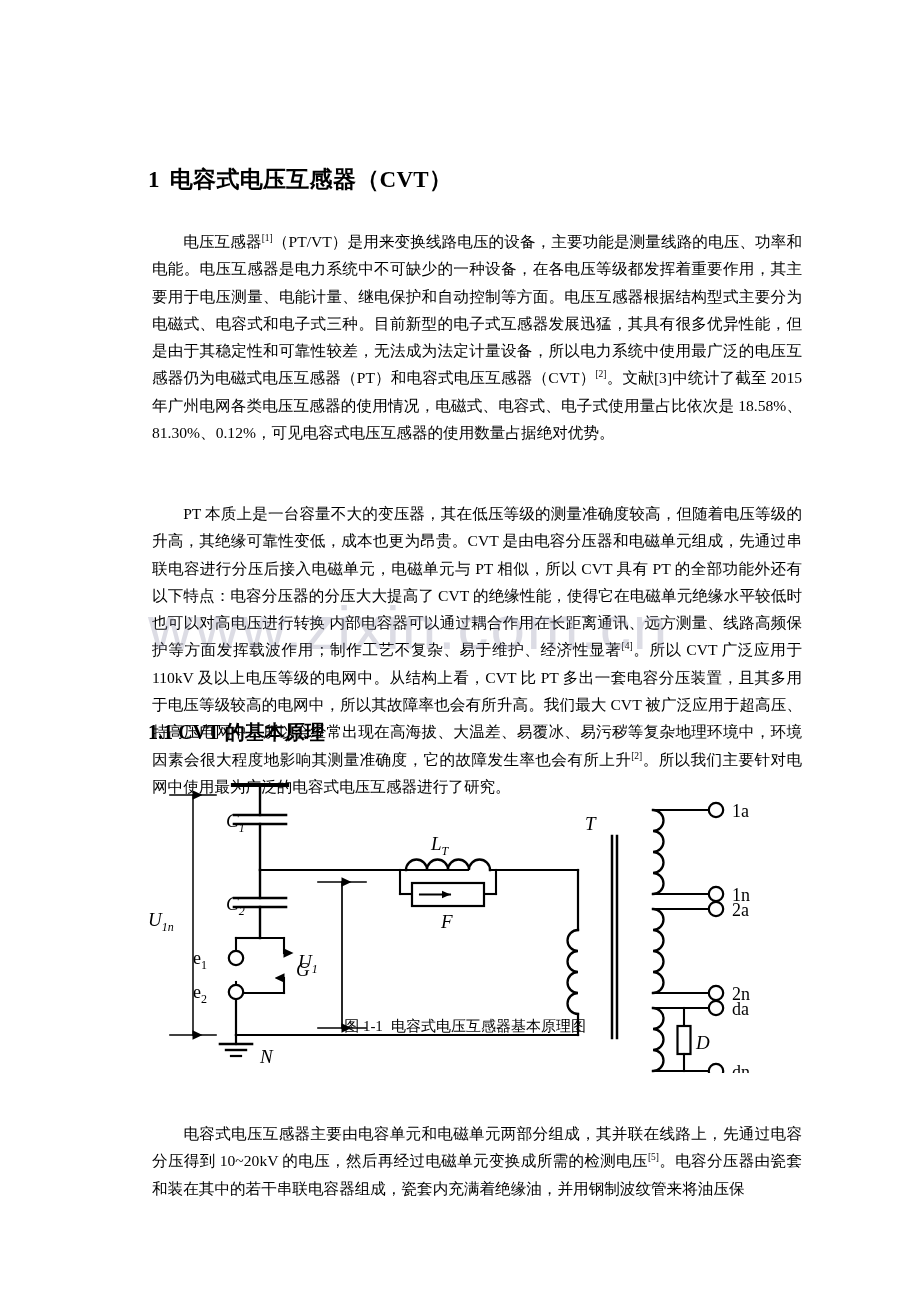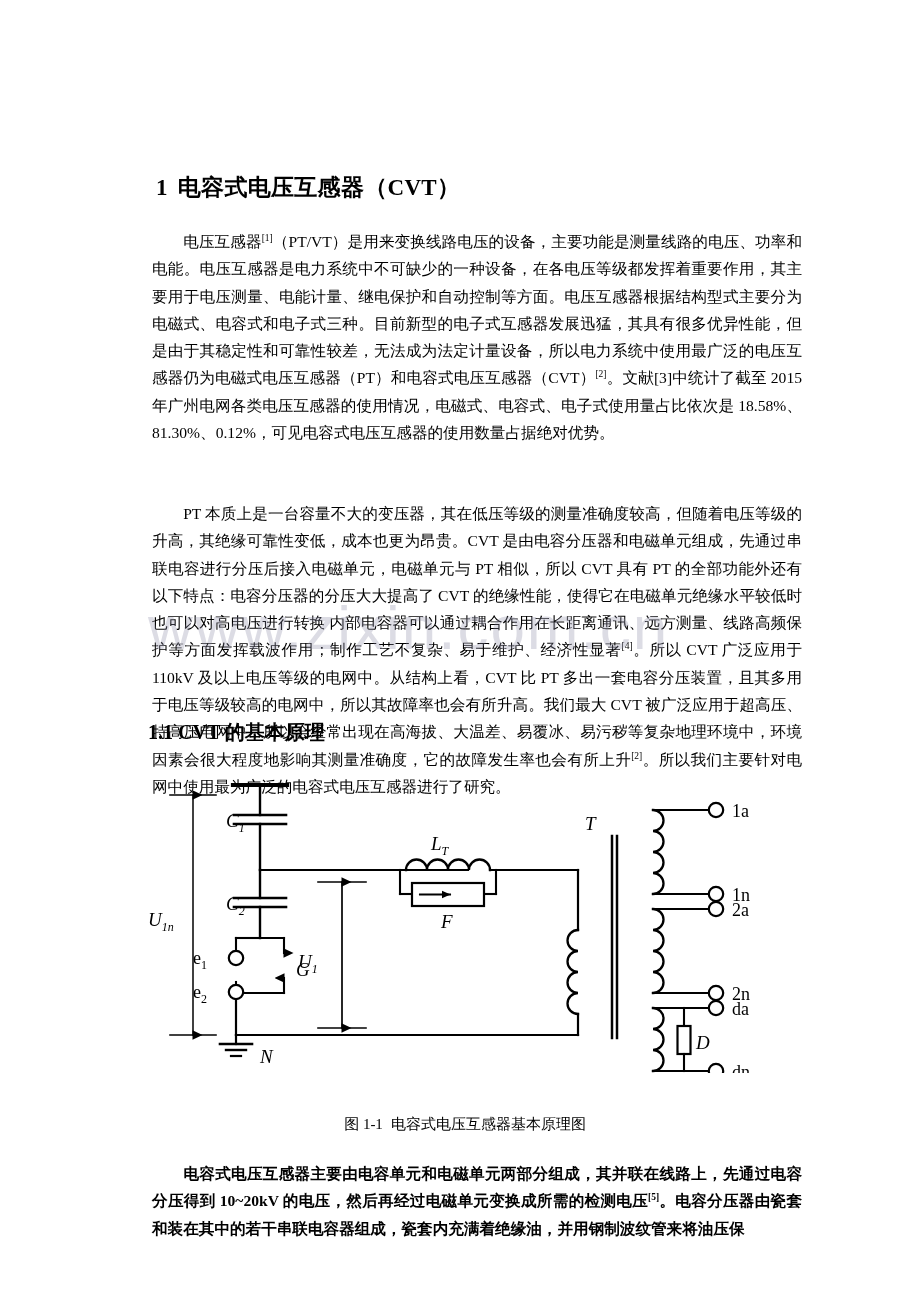--- a/index.html
+++ b/index.html
@@ -24,21 +24,21 @@
     position: absolute;
     left: 140px;
     top: 0;
     width: 650px;
   }
 
   
   h1.doc-h1 {
     font-size: 23px;
     font-weight: bold;
-    margin: 16px;
+    margin: 8px;
     padding: 0;
     line-height: 1.2;
     position: absolute;
     top: 158px;
     left: 0;
     letter-spacing: 0.3px;
   }
   h1.doc-h1 .numpart { margin-right: 10px; }
 
   h2.doc-h2 {
@@ -59,21 +59,21 @@
     left: 0;
     width: 650px;
     font-size: 15.6px;
     line-height: 27.3px;
     text-align: justify;
     text-justify: inter-ideograph;
     margin: 12px;
   }
   .para.p1 { top: 216px; }
   .para.p2 { top: 488px; }
-  .para.p-last { top: 1148px; font-weight: bold; }
+  .para.p-last { top: 1108px; }
   .indent { display: inline-block; width: 2em; }
   sup.ref {
     font-size: 9.5px;
     vertical-align: super;
     line-height: 0;
   }
 
   
   .figure-wrap {
     position: absolute;
@@ -81,21 +81,21 @@
     top: 778px;
     width: 650px;
   }
   .fig-canvas {
     position: relative;
     width: 650px;
     height: 295px;
   }
   .fig-caption {
     position: absolute;
-    top: 1113px;
+    top: 1015px;
     left: 0;
     width: 650px;
     text-align: center;
     font-size: 15px;
     line-height: 22px;
   }
   .fig-caption .capnum { margin-right: 8px; }
 
   
   .watermark {

